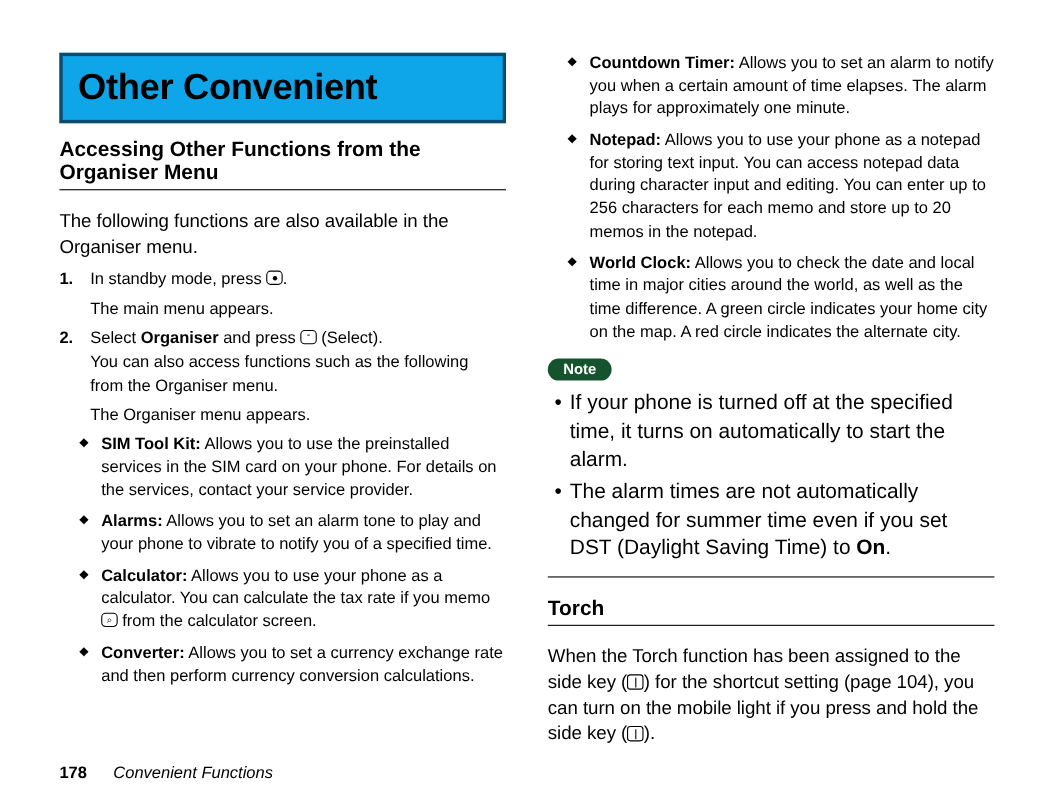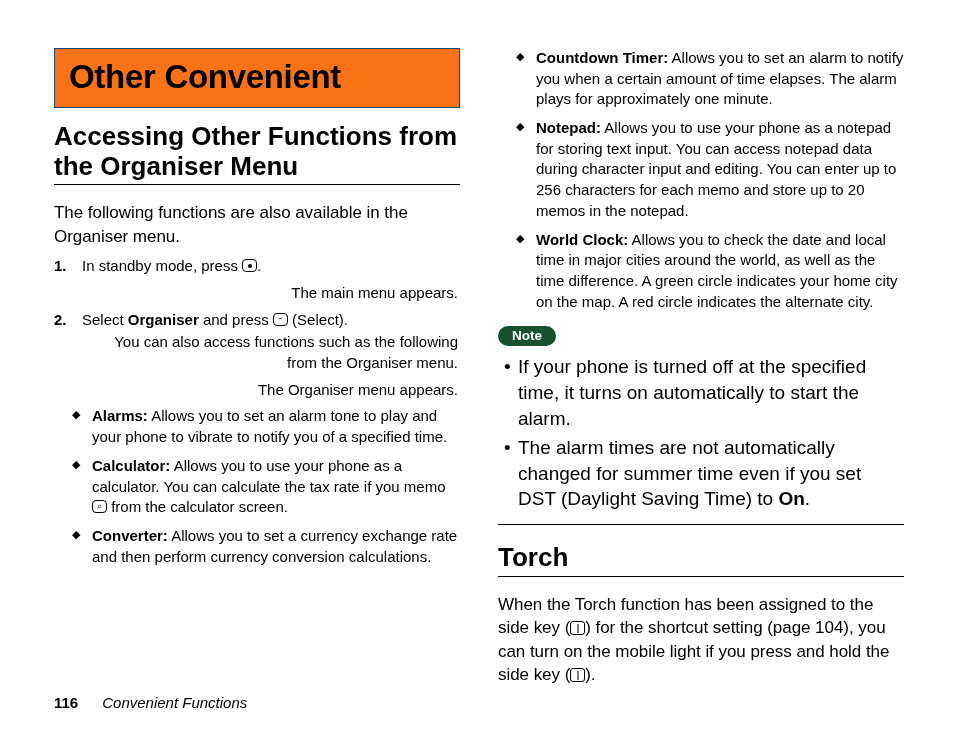--- a/index.html
+++ b/index.html
@@ -16,39 +16,39 @@
     padding: 48px 50px 26px 54px;
     display: flex;
     gap: 38px;
     height: 700px;
   }
   .col {
     flex: 1;
     min-width: 0;
   }
   .chapter-title {
-    background: #f97316;
-    border: 1px solid #0c4a6e;
+    background: #0ea5e9;
+    border: 3px solid #0c4a6e;
     padding: 10px 14px 12px 14px;
     margin: 0 0 14px 0;
   }
   .chapter-title h1 {
     margin: 0;
     font-family: "Arial Narrow", Arial, sans-serif;
     font-stretch: condensed;
     font-weight: 700;
     font-size: 33px;
     line-height: 1.08;
     letter-spacing: -0.3px;
   }
   h2.section {
     font-family: "Arial Narrow", Arial, sans-serif;
     font-stretch: condensed;
     font-weight: 700;
-    font-size: 26px;
+    font-size: 19px;
     line-height: 1.15;
     margin: 14px 0 16px 0;
     border-bottom: 1px solid #000;
     padding-bottom: 3px;
   }
   p.intro, p.body {
     font-family: "Arial Narrow", Arial, sans-serif;
     font-stretch: condensed;
     font-size: 17px;
     line-height: 1.38;
@@ -71,21 +71,20 @@
     width: 28px;
     flex: 0 0 28px;
   }
   .step-body { flex: 1; }
   .step-after {
     margin: 6px 2px 6px 28px;
     font-family: "Arial Narrow", Arial, sans-serif;
     font-stretch: condensed;
     font-size: 15px;
     line-height: 1.38;
-    text-align: right;
   }
   ul.diamond {
     list-style: none;
     padding: 0;
     margin: 6px 0 0 18px;
     font-family: Liberation Sans, sans-serif;
     font-stretch: condensed;
     font-size: 15px;
     line-height: 1.38;
   }
@@ -232,20 +231,23 @@
           <span class="step-body">
             <span>Select </span><span class="b">Organiser</span><span> and press </span><span class="key soft"></span><span> (Select).</span>
           </span>
         </div>
         <p class="step-after" style="margin-top:2px;">You can also access functions such as the following from the Organiser menu.</p>
         <p class="step-after">The Organiser menu appears.</p>
       </li>
     </ol>
 
     <ul class="diamond">
+      <li>
+        <span class="b">SIM Tool Kit:</span><span> Allows you to use the preinstalled services in the SIM card on your phone. For details on the services, contact your service provider.</span>
+      </li>
       <li>
         <span class="b">Alarms:</span><span> Allows you to set an alarm tone to play and your phone to vibrate to notify you of a specified time.</span>
       </li>
       <li>
         <span class="b">Calculator:</span><span> Allows you to use your phone as a calculator. You can calculate the tax rate if you memo </span><span class="key calc"></span><span> from the calculator screen.</span>
       </li>
       <li>
         <span class="b">Converter:</span><span> Allows you to set a currency exchange rate and then perform currency conversion calculations.</span>
       </li>
     </ul>
@@ -276,14 +278,14 @@
     </div>
 
     <h2 class="section">Torch</h2>
     <p class="body">
       <span>When the Torch function has been assigned to the side key (</span><span class="key side"></span><span>) for the shortcut setting (page 104), you can turn on the mobile light if you press and hold the side key (</span><span class="key side"></span><span>).</span>
     </p>
   </div>
 </div>
 
 <div class="footer">
-  <span class="pn">116</span><span class="ft">Convenient Functions</span>
+  <span class="pn">178</span><span class="ft">Convenient Functions</span>
 </div>
 
 </body></html>

